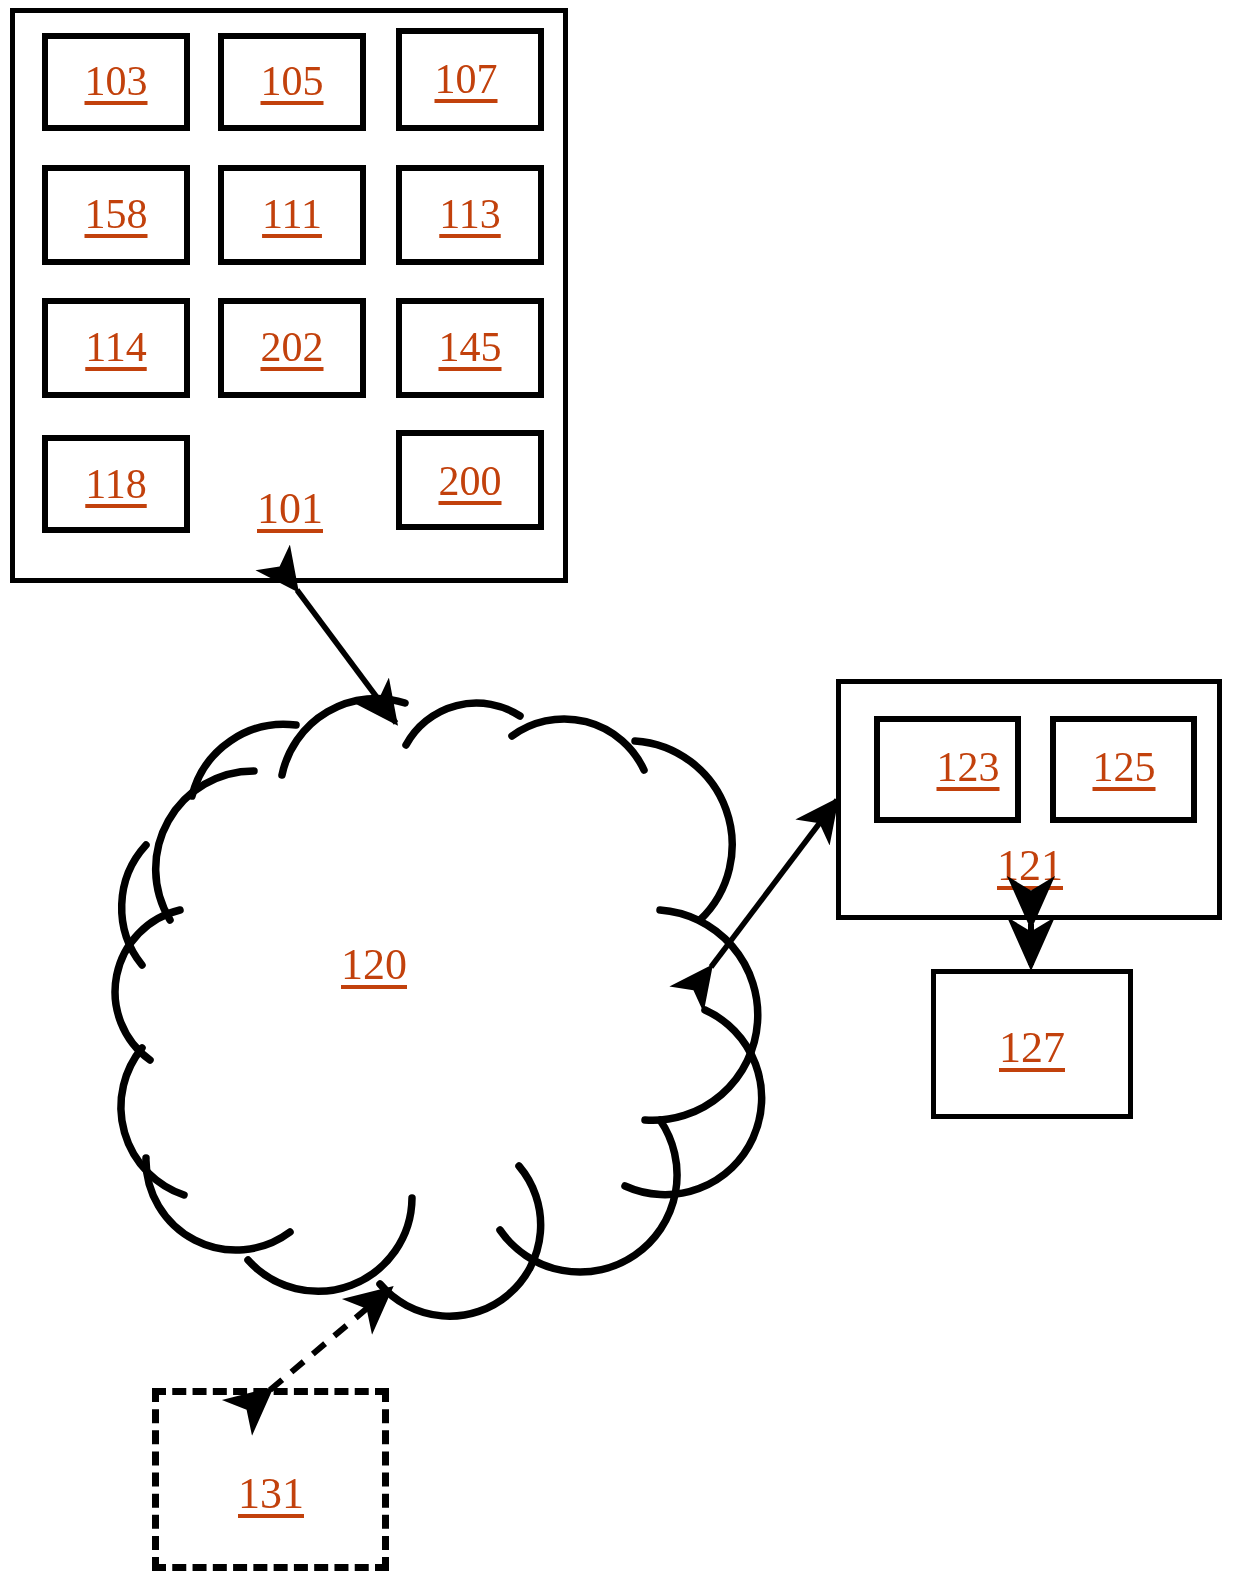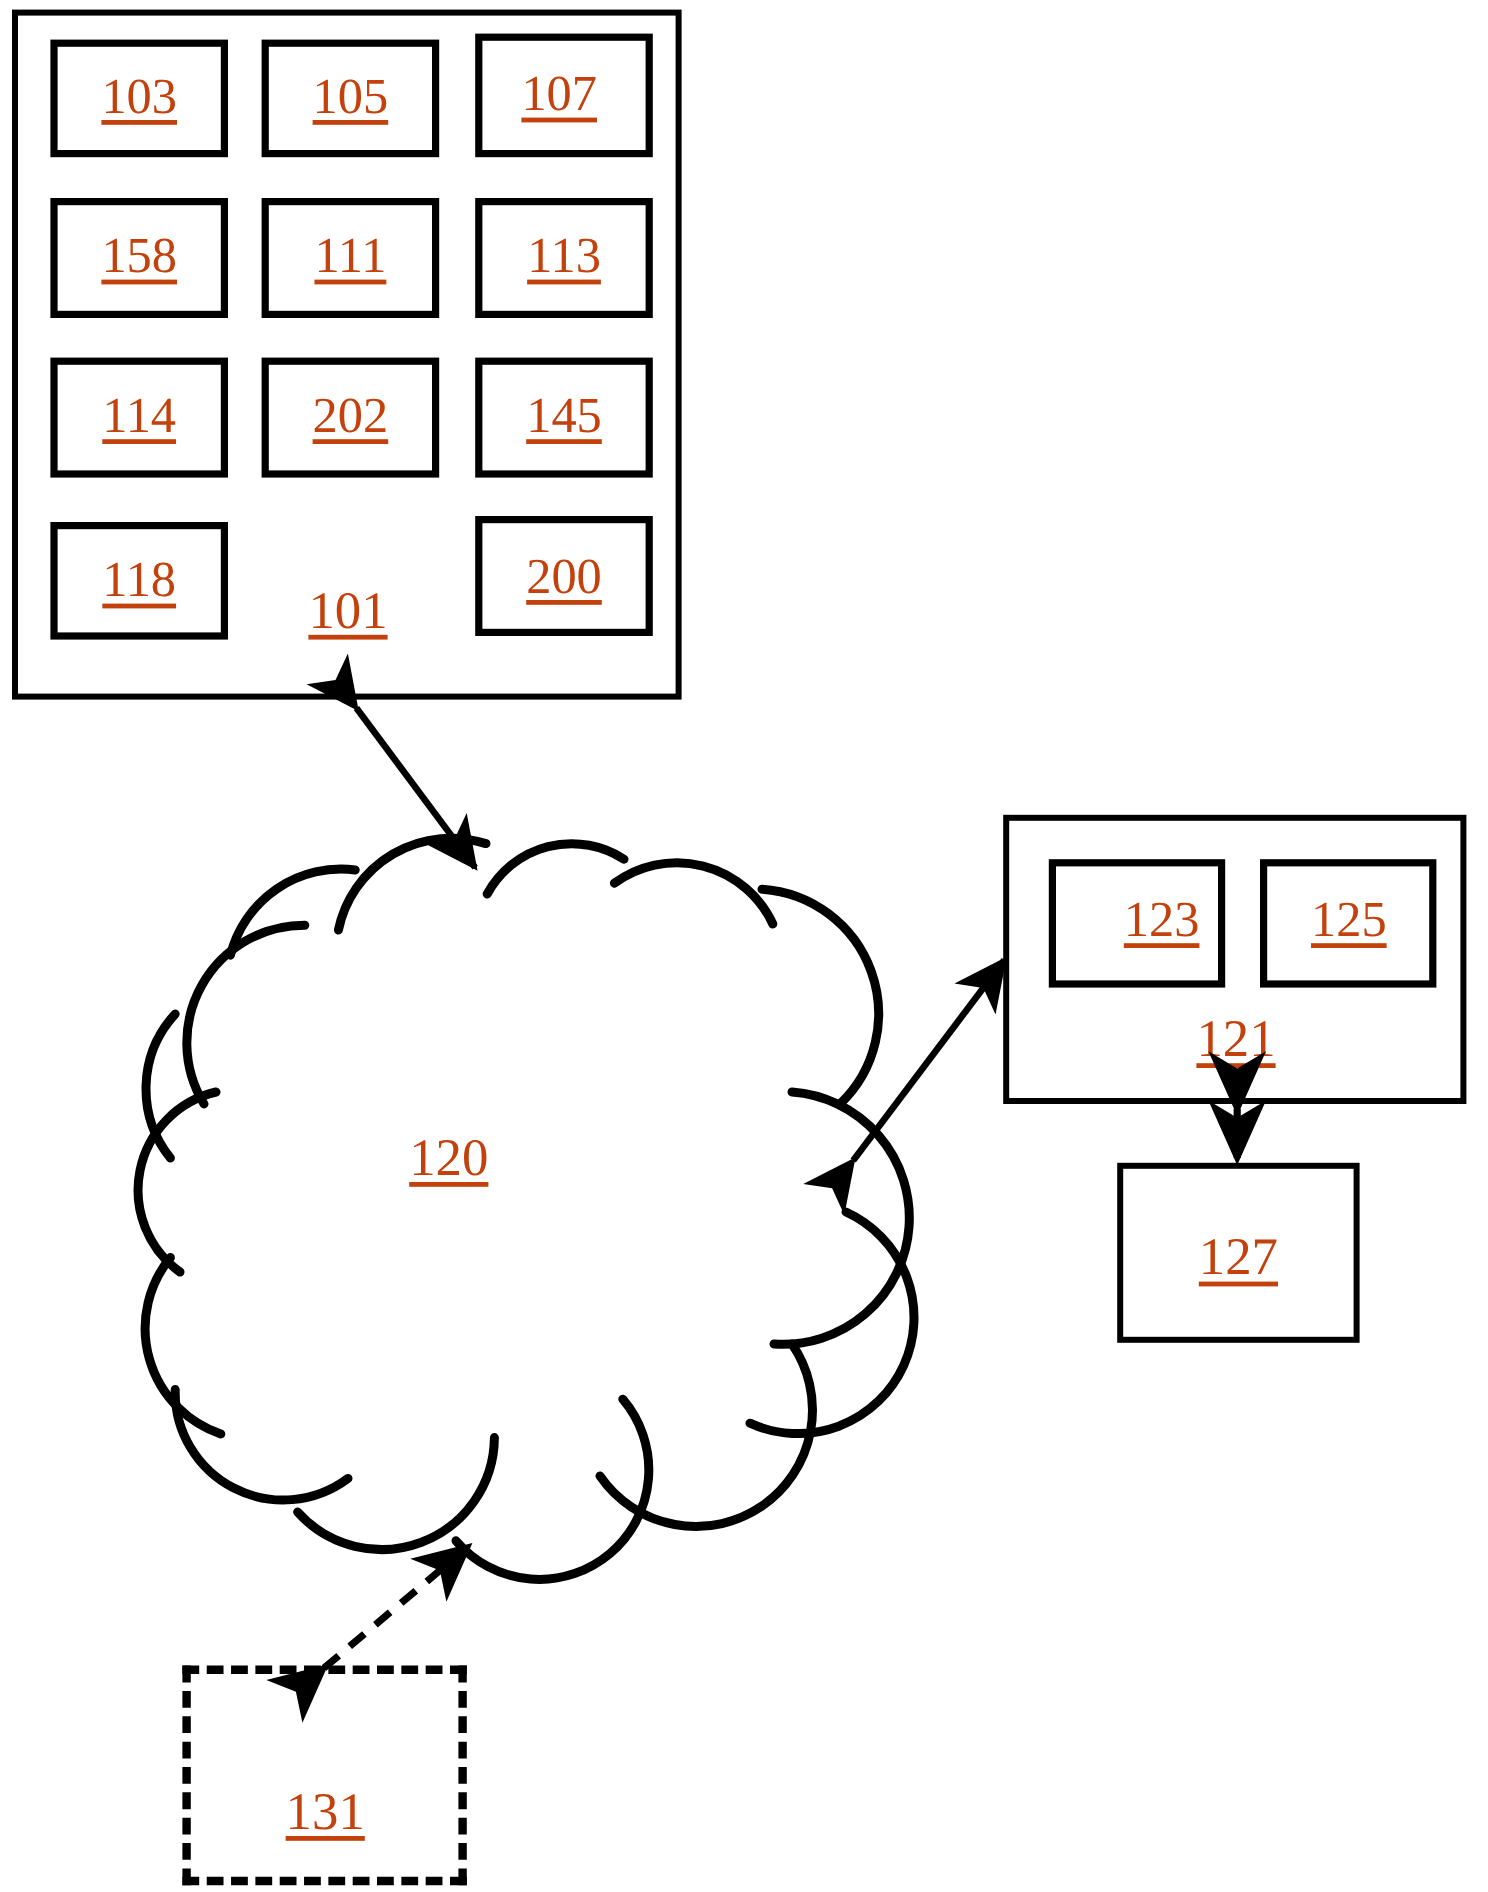--- a/index.html
+++ b/index.html
@@ -104,21 +104,21 @@
 
   <div class="box" style="left:1050px; top:716px; width:147px; height:107px;"></div>
   <div class="ref" style="left:1124px; top:767px;">125</div>
 
   <div class="ref ref-lg" style="left:1030px; top:866px;">121</div>
 
   <div class="box box-outer" style="left:931px; top:969px; width:202px; height:150px;"></div>
   <div class="ref ref-lg" style="left:1032px; top:1048px;">127</div>
 
   <div class="box box-dashed" style="left:152px; top:1388px; width:237px; height:183px;"></div>
-  <div class="ref ref-lg" style="left:271px; top:1494px;margin-top:16px;">131</div>
+  <div class="ref ref-lg" style="left:271px; top:1494px;">131</div>
 
   <svg class="overlay" viewBox="0 0 1240 1577">
     <defs>
       <marker id="arrowSolid" markerWidth="9" markerHeight="9" refX="7.4" refY="4.5" orient="auto" markerUnits="strokeWidth">
         <path d="M0,0.6 L8,4.5 L0,8.4 L2.1,4.5 Z" fill="#000000"></path>
       </marker>
       <marker id="arrowSolid2" markerWidth="9" markerHeight="9" refX="7.4" refY="4.5" orient="auto" markerUnits="strokeWidth">
         <path d="M0,0.6 L8,4.5 L0,8.4 L2.1,4.5 Z" fill="#000000"></path>
       </marker>
       <marker id="arrowDash" markerWidth="9" markerHeight="9" refX="7.2" refY="4.5" orient="auto" markerUnits="strokeWidth">

